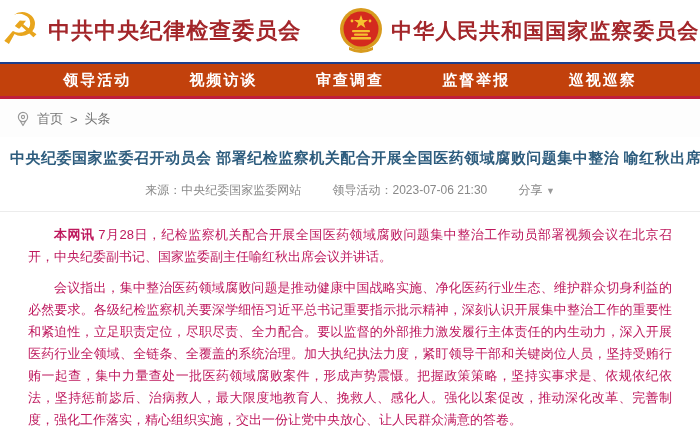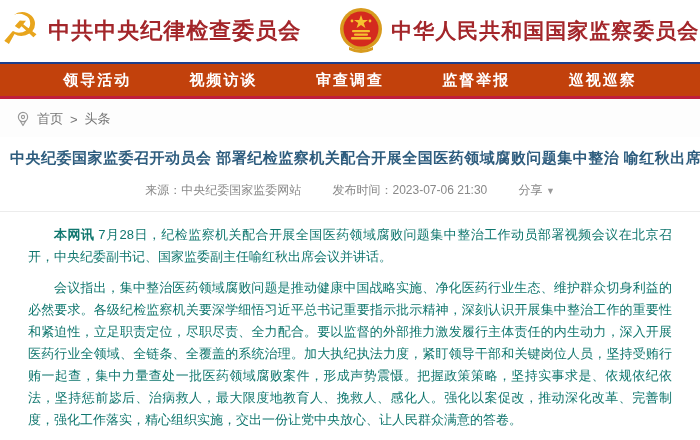--- a/index.html
+++ b/index.html
@@ -93,21 +93,21 @@
   .article-meta .meta-item { margin: 4px 14px; }
   .share-btn { cursor: pointer; color: #888; }
   .share-caret { font-size: 9px; color: #999; }
 
   .article-body {
     border-top: 1px solid #ececec;
     padding: 12px 28px 0 28px;
     font-size: 13px;
     line-height: 22px;
     text-align: justify;
-    color: #0f766e;
+    color: #be185d;
   }
   .article-body p { text-indent: 2em; margin-bottom: 9px; }
   .lead-prefix { font-weight: bold; margin-right: 4px; }
 </style>
 </head>
 <body>
 
 <div class="site-header">
   <div class="org org-left">
     <span class="party-emblem">☭</span>
@@ -150,21 +150,21 @@
   <a>首页</a>
   <span>&gt;</span>
   <a>头条</a>
 </div>
 
 <div>
   <h1 class="article-title">中央纪委国家监委召开动员会 部署纪检监察机关配合开展全国医药领域腐败问题集中整治 喻红秋出席并讲话</h1>
 
   <div class="article-meta">
     <span class="meta-item"><span>来源：</span><span>中央纪委国家监委网站</span></span>
-    <span class="meta-item"><span>发布时间：</span><span>2023-07-06 21:30</span></span>
+    <span class="meta-item"><span>领导活动：</span><span>2023-07-06 21:30</span></span>
     <span class="meta-item share-btn"><span>分享</span> <span class="share-caret">▼</span></span>
   </div>
 
   <div class="article-body">
     <p><span class="lead-prefix">本网讯</span><span>7月28日，纪检监察机关配合开展全国医药领域腐败问题集中整治工作动员部署视频会议在北京召开，中央纪委副书记、国家监委副主任喻红秋出席会议并讲话。</span></p>
     <p>会议指出，集中整治医药领域腐败问题是推动健康中国战略实施、净化医药行业生态、维护群众切身利益的必然要求。各级纪检监察机关要深学细悟习近平总书记重要指示批示精神，深刻认识开展集中整治工作的重要性和紧迫性，立足职责定位，尽职尽责、全力配合。要以监督的外部推力激发履行主体责任的内生动力，深入开展医药行业全领域、全链条、全覆盖的系统治理。加大执纪执法力度，紧盯领导干部和关键岗位人员，坚持受贿行贿一起查，集中力量查处一批医药领域腐败案件，形成声势震慑。把握政策策略，坚持实事求是、依规依纪依法，坚持惩前毖后、治病救人，最大限度地教育人、挽救人、感化人。强化以案促改，推动深化改革、完善制度，强化工作落实，精心组织实施，交出一份让党中央放心、让人民群众满意的答卷。</p>
 
   </div>
 </div>
 

